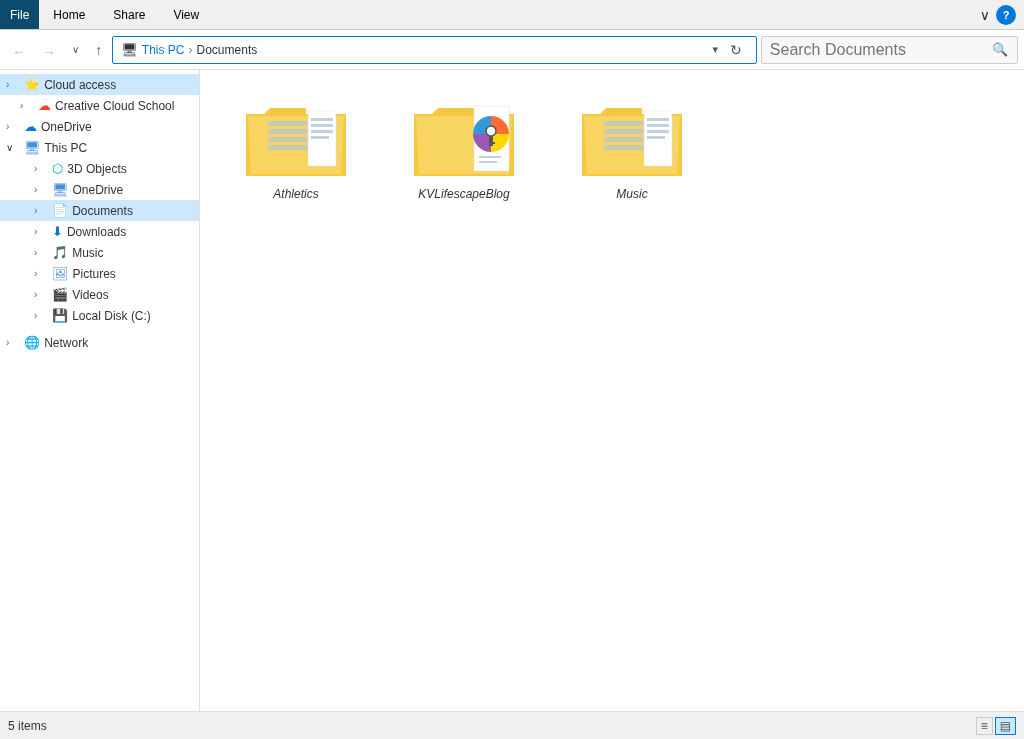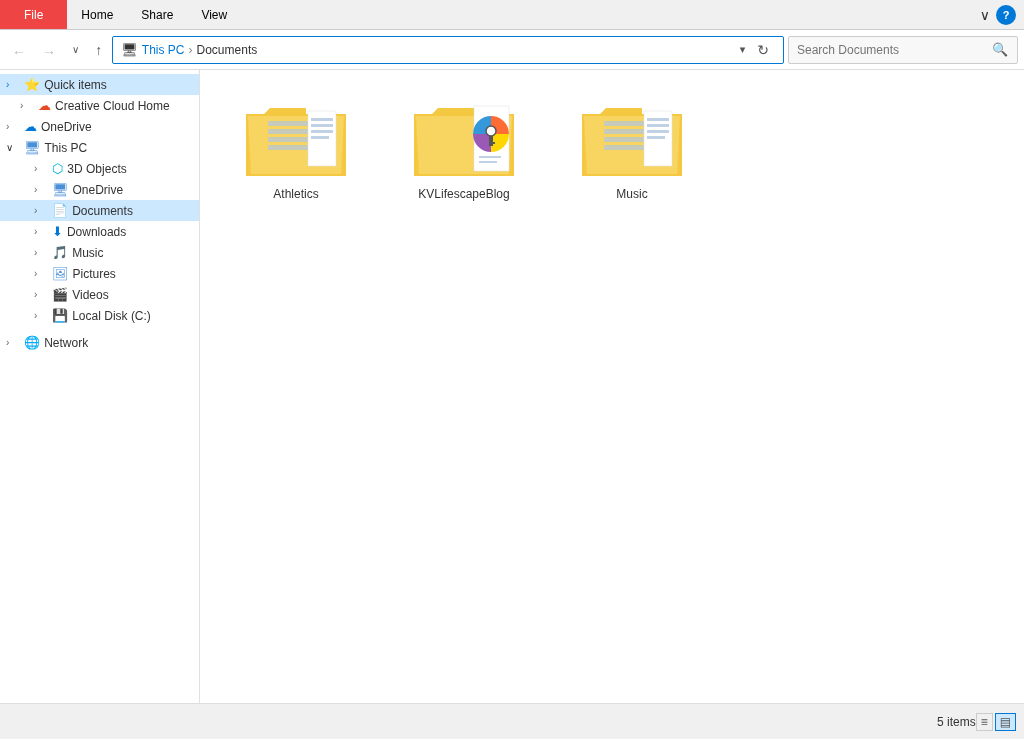--- a/index.html
+++ b/index.html
@@ -1,57 +1,57 @@
 <!DOCTYPE html>
 <html><head>
   <meta charset="utf-8">
   <style>
     * { margin: 0; padding: 0; box-sizing: border-box; }
     body { font-family: 'Segoe UI', Arial, sans-serif; font-size: 12px; background: #fff; width: 1024px; height: 739px; overflow: hidden; display: flex; flex-direction: column; }
 
     
     .title-bar { display: flex; align-items: stretch; height: 30px; background: #f0f0f0; border-bottom: 1px solid #ccc; }
-    .tab-file { background: #ef4444; color: #fff; padding: 0 24px; display: flex; align-items: center; font-size: 12px; cursor: pointer; }
+    .tab-file { background: #0c4a6e; color: #fff; padding: 0 10px; display: flex; align-items: center; font-size: 12px; cursor: pointer; }
     .menu-item { padding: 0 14px; display: flex; align-items: center; font-size: 12px; cursor: pointer; }
     .title-bar-right { margin-left: auto; display: flex; align-items: center; padding-right: 8px; }
     .chevron-btn { background: none; border: none; cursor: pointer; padding: 0 6px; font-size: 14px; color: #333; }
     .help-btn { width: 20px; height: 20px; border-radius: 50%; background: #0078d7; color: #fff; display: flex; align-items: center; justify-content: center; font-size: 11px; font-weight: bold; cursor: pointer; }
 
     
     .address-bar { display: flex; align-items: center; height: 40px; background: #fff; border-bottom: 1px solid #ddd; padding: 0 6px; gap: 4px; }
     .nav-btn { background: none; border: none; cursor: pointer; padding: 4px 6px; color: #555; font-size: 14px; border-radius: 3px; }
     .nav-btn.disabled { color: #bbb; cursor: default; }
     .address-path { flex: 1; display: flex; align-items: center; border: 1px solid #0078d7; border-radius: 2px; height: 28px; padding: 0 8px; font-size: 12px; color: #333; gap: 4px; }
     .path-sep { color: #888; }
     .path-link { color: #0078d7; cursor: pointer; }
     .path-current { color: #333; font-weight: 500; }
     .addr-right { display: flex; align-items: center; gap: 4px; }
     .addr-dropdown { background: none; border: none; cursor: pointer; padding: 2px 4px; font-size: 11px; color: #555; }
     .addr-refresh { background: none; border: none; cursor: pointer; padding: 2px 6px; font-size: 14px; color: #555; }
     .search-box { display: flex; align-items: center; border: 1px solid #ccc; border-radius: 2px; height: 28px; min-width: 230px; background: #f8f8f8; }
-    .search-box input { border: none; background: transparent; outline: none; padding: 0 8px; font-size: 12px; flex: 1; color: #888; }
+    .search-box input { border: none; background: transparent; outline: none; padding: 0 8px; font-size: 16px; flex: 1; color: #888; }
     .search-icon-btn { background: none; border: none; cursor: pointer; padding: 0 8px; color: #555; font-size: 13px; }
 
     
     .main { display: flex; flex: 1; overflow: hidden; }
 
     
     .sidebar { width: 200px; min-width: 200px; border-right: 1px solid #e0e0e0; overflow-y: auto; padding: 4px 0; background: #fff; }
     .sidebar-item { display: flex; align-items: center; padding: 3px 6px; cursor: pointer; gap: 4px; font-size: 12px; color: #333; white-space: nowrap; }
     .sidebar-item.selected { background: #cce8ff; }
     .sidebar-item .expand-btn { width: 14px; font-size: 10px; color: #666; flex-shrink: 0; }
 
     
     .content { flex: 1; padding: 16px; overflow-y: auto; background: #fff; }
     .folders-grid { display: flex; flex-wrap: wrap; gap: 8px; align-content: flex-start; }
-    .folder-item { display: flex; flex-direction: column; align-items: center; width: 160px; padding: 10px; cursor: pointer; border-radius: 2px; }
+    .folder-item { display: flex; flex-direction: column; align-items: center; width: 160px; padding: 10px; cursor: pointer; border-radius: 2px; font-style: italic; }
     .folder-label { font-size: 12px; color: #333; text-align: center; margin-top: 6px; }
 
     
-    .status-bar { display: flex; align-items: center; height: 36px; background: #f0f0f0; border-top: 1px solid #ddd; padding: 0 8px; justify-content: flex-end; }
+    .status-bar { display: flex; align-items: center; height: 28px; background: #f0f0f0; border-top: 1px solid #ddd; padding: 0 8px; justify-content: space-between; }
     .status-text { font-size: 12px; color: #333; }
     .view-buttons { display: flex; gap: 2px; }
     .view-btn { background: none; border: 1px solid #ccc; cursor: pointer; padding: 1px 4px; font-size: 12px; color: #555; }
 
     
     .folder-svg { width: 100px; height: 85px; }
   </style>
 </head>
 <body>
 
@@ -89,27 +89,27 @@
   </div>
 </div>
 
 <div class="main">
 
   <div class="sidebar">
 
     <div class="sidebar-item selected indent-0" style="padding-left:6px;">
       <span class="expand-btn" style="color:#0078d7;">›</span>
       <span style="color:#ffd700; font-size:13px;">⭐</span>
-      <span>Quick items</span>
+      <span>Cloud access</span>
     </div>
 
     <div class="sidebar-item" style="padding-left:20px;">
       <span class="expand-btn">›</span>
       <span style="color:#e34d26; font-size:13px;">☁</span>
-      <span>Creative Cloud Home</span>
+      <span>Creative Cloud School</span>
     </div>
 
     <div class="sidebar-item" style="padding-left:6px;">
       <span class="expand-btn">›</span>
       <span style="color:#0078d7; font-size:13px;">☁</span>
       <span>OneDrive</span>
     </div>
 
     <div class="sidebar-item" style="padding-left:6px;">
       <span class="expand-btn" style="color:#333;">∨</span>

